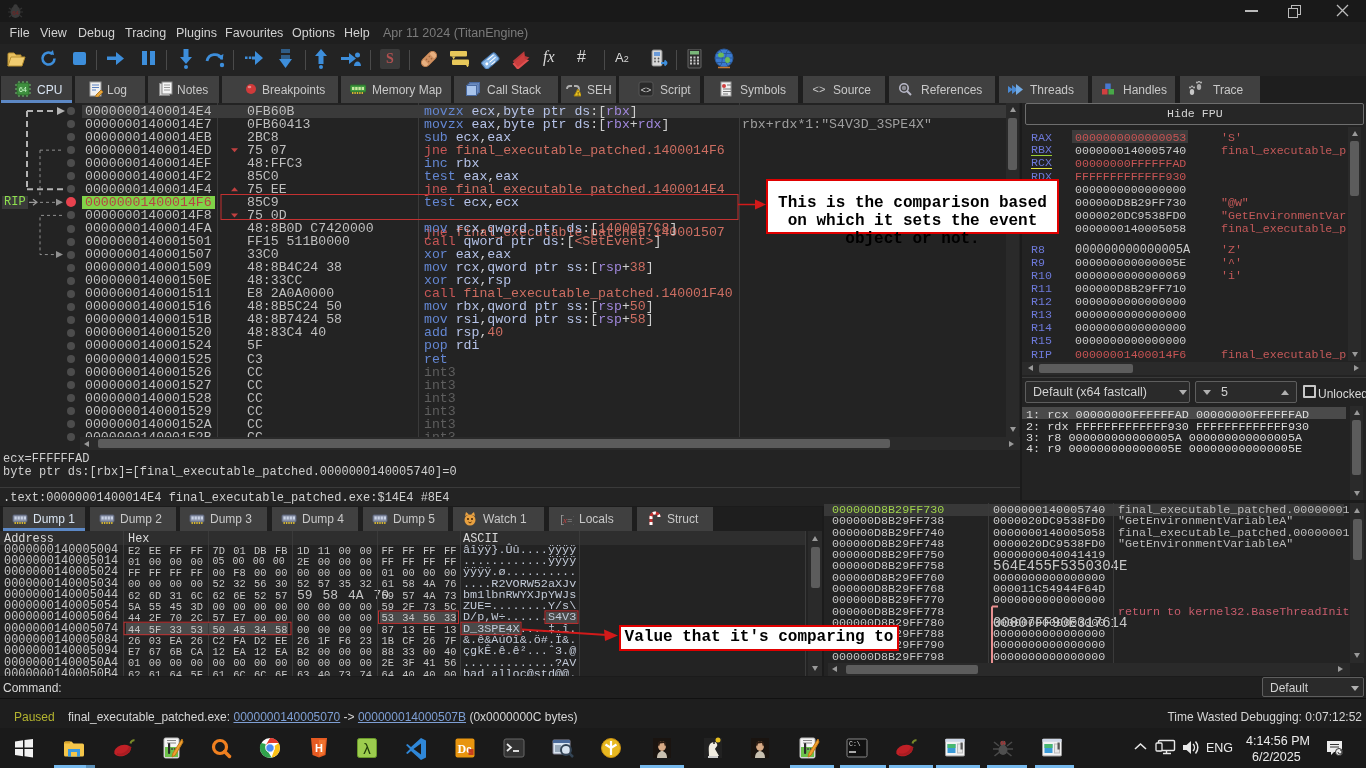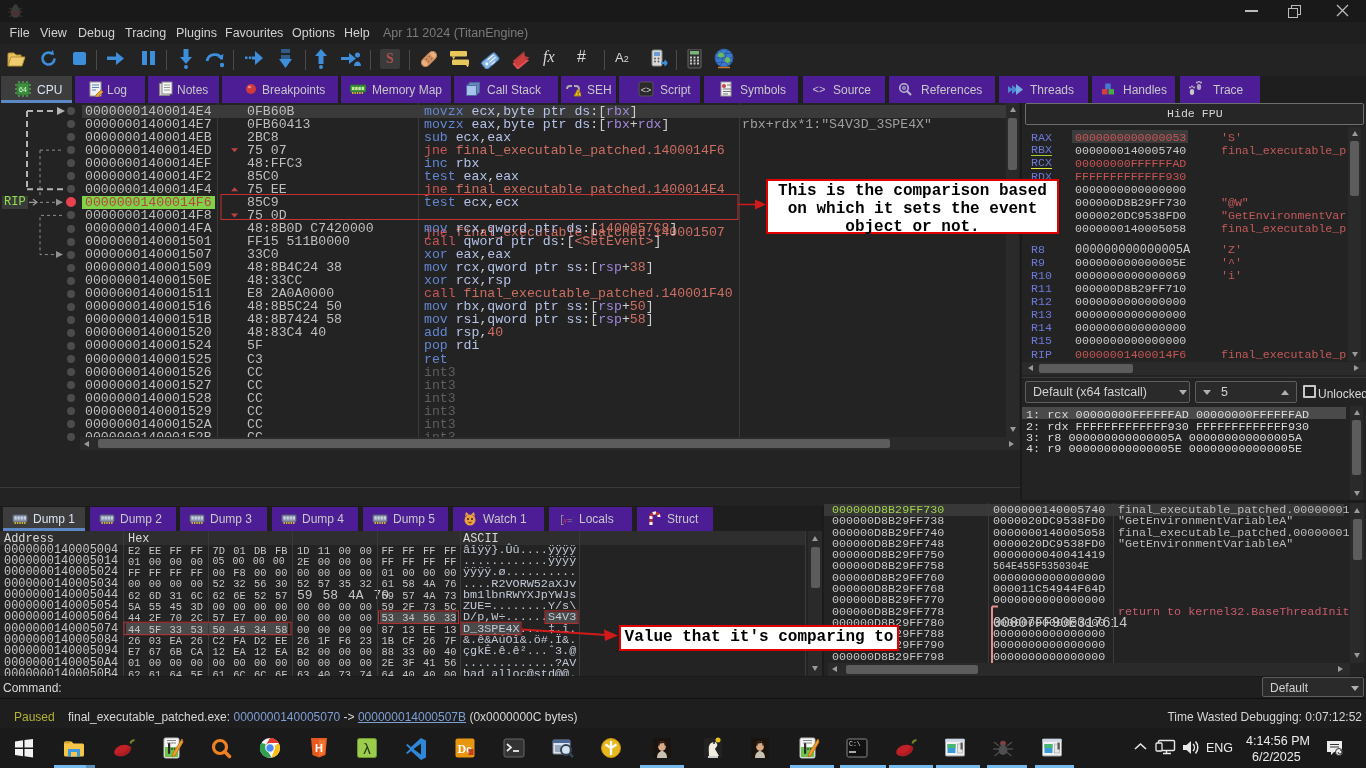--- a/index.html
+++ b/index.html
@@ -8,21 +8,21 @@
 
 .m{color:#6487d3}.r{color:#b6c3e9}.q{color:#a188dd}.j{color:#c95757}.a{color:#cd6e62}
 .d{color:#5e5e5e}.w{color:#cfcfcf}
 .vline{position:absolute;width:1px;background:#3a3a3a}
 .hline{position:absolute;height:1px;background:#3a3a3a}
 
 .sb{position:absolute;background:#2a2a2a}
 .sb-thumb{position:absolute;background:#5c5c5c;border-radius:2px}
 .sb-arrow{position:absolute;width:0;height:0}
 .panel{position:absolute;background:#232323}
-.tab{position:absolute;top:0;height:100%;background:#4c1d95;color:#c8c8c8;font-size:12px}
+.tab{position:absolute;top:0;height:100%;background:#404040;color:#c8c8c8;font-size:12px}
 .tab .lbl{position:absolute;top:50%;transform:translateY(-50%)}
 .tabact{background:#3d3d3d;color:#d8e4f2}
 .tabu{position:absolute;left:0;right:0;bottom:0;height:3px;background:#5c88c5}
 .notebox{position:absolute;background:#fff;border:2px solid #e00000;color:#000;
  font-family:"Liberation Mono",monospace;font-weight:bold;text-align:center}
 </style></head><body>
 <div class="abs" style="left:0;top:0;width:1366px;height:22px;background:#191919">
 <svg class="abs" style="left:7px;top:3px" width="17" height="17" viewBox="0 0 17 17">
       <ellipse cx="8.5" cy="9" rx="5" ry="6" fill="#3a3a3a"></ellipse>
       <circle cx="8.5" cy="3.5" r="2.2" fill="#3a3a3a"></circle>
@@ -511,21 +511,23 @@
 <div class="abs mono" style="left:4px;top:316.6px;font-size:11.8px;color:#dadada">2: rdx FFFFFFFFFFFFF930 FFFFFFFFFFFFF930</div>
 <div class="abs mono" style="left:4px;top:327.8px;font-size:11.8px;color:#dadada">3: r8 000000000000005A 000000000000005A</div>
 <div class="abs mono" style="left:4px;top:339.0px;font-size:11.8px;color:#dadada">4: r9 000000000000005E 000000000000005E</div>
 <div class="sb" style="left:328px;top:303px;width:13px;height:94px">
       <div class="sb-arrow" style="left:3.5px;top:4px;border-left:3.5px solid transparent;border-right:3.5px solid transparent;border-bottom:5px solid #9a9a9a"></div>
       <div class="sb-thumb" style="left:2px;top:14px;width:9px;height:55px"></div>
       <div class="sb-arrow" style="left:3.5px;top:85px;border-left:3.5px solid transparent;border-right:3.5px solid transparent;border-top:5px solid #9a9a9a"></div>
     </div>
 </div>
 <div class="panel" style="left:0;top:450px;width:1020px;height:56px">
+<div class="abs mono" style="left:3px;top:3px;font-size:12px;line-height:13.3px;color:#cfcfcf">ecx=FFFFFFAD<br>byte ptr ds:[rbx]=[final_executable_patched.0000000140005740]=0</div>
 <div class="hline" style="left:0;top:37px;width:1020px"></div>
+<div class="abs mono" style="left:3px;top:41px;font-size:12px;color:#cfcfcf">.text:00000001400014E4 final_executable_patched.exe:$14E4 #8E4</div>
 </div>
 <div class="abs" style="left:0;top:507px;width:822px;height:24px;background:#1e1e1e">
 <div class="tab tabact" style="left:3px;width:82px">
       <svg class="abs" style="left:9px;top:4px" width="16" height="16" viewBox="0 0 16 16">
         <rect x="1" y="4" width="14" height="7" rx="1" fill="#8a93a8" stroke="#5a6378"></rect>
         <g fill="#c9d2e4">
           <rect x="2.5" y="5.5" width="2.2" height="3"></rect>
           <rect x="5.6" y="5.5" width="2.2" height="3"></rect>
           <rect x="8.7" y="5.5" width="2.2" height="3"></rect>
           <rect x="11.8" y="5.5" width="2.2" height="3"></rect>
@@ -753,21 +755,21 @@
 <div class="abs mono" style="left:294px;top:13.3px;font-size:11.7px;line-height:11.3px;color:#bdbdbd">"GetEnvironmentVariableA"</div>
 <div class="abs mono" style="left:8px;top:24.6px;font-size:11.7px;line-height:11.3px;color:#c6c6c6">000000D8B29FF740</div>
 <div class="abs mono" style="left:169px;top:24.6px;font-size:11.7px;line-height:11.3px;color:#c9c9c9">0000000140005058</div>
 <div class="abs mono" style="left:294px;top:24.6px;font-size:11.7px;line-height:11.3px;color:#bdbdbd">final_executable_patched.00000001</div>
 <div class="abs mono" style="left:8px;top:35.8px;font-size:11.7px;line-height:11.3px;color:#c6c6c6">000000D8B29FF748</div>
 <div class="abs mono" style="left:169px;top:35.8px;font-size:11.7px;line-height:11.3px;color:#c9c9c9">0000020DC9538FD0</div>
 <div class="abs mono" style="left:294px;top:35.8px;font-size:11.7px;line-height:11.3px;color:#bdbdbd">"GetEnvironmentVariableA"</div>
 <div class="abs mono" style="left:8px;top:47.1px;font-size:11.7px;line-height:11.3px;color:#c6c6c6">000000D8B29FF750</div>
 <div class="abs mono" style="left:169px;top:47.1px;font-size:11.7px;line-height:11.3px;color:#c9c9c9">0000000040041419</div>
 <div class="abs mono" style="left:8px;top:58.4px;font-size:11.7px;line-height:11.3px;color:#c6c6c6">000000D8B29FF758</div>
-<div class="abs mono" style="left:169px;top:58.4px;font-size:10px;line-height:11.3px;color:#c9c9c9">564E455F5350304E</div>
+<div class="abs mono" style="left:169px;top:58.4px;font-size:14px;line-height:11.3px;color:#c9c9c9">564E455F5350304E</div>
 <div class="abs mono" style="left:8px;top:69.7px;font-size:11.7px;line-height:11.3px;color:#c6c6c6">000000D8B29FF760</div>
 <div class="abs mono" style="left:169px;top:69.7px;font-size:11.7px;line-height:11.3px;color:#c9c9c9">0000000000000000</div>
 <div class="abs mono" style="left:8px;top:81.0px;font-size:11.7px;line-height:11.3px;color:#c6c6c6">000000D8B29FF768</div>
 <div class="abs mono" style="left:169px;top:81.0px;font-size:11.7px;line-height:11.3px;color:#c9c9c9">000011C54944F64D</div>
 <div class="abs mono" style="left:8px;top:92.2px;font-size:11.7px;line-height:11.3px;color:#c6c6c6">000000D8B29FF770</div>
 <div class="abs mono" style="left:169px;top:92.2px;font-size:11.7px;line-height:11.3px;color:#c9c9c9">0000000000000000</div>
 <div class="abs mono" style="left:8px;top:103.5px;font-size:11.7px;line-height:11.3px;color:#c6c6c6">000000D8B29FF778</div>
 <div class="abs mono" style="left:169px;top:115px;font-size:14px;line-height:11.3px;color:#c9c9c9">00007FF90E317614</div>
 <div class="abs mono" style="left:294px;top:103.5px;font-size:11.7px;line-height:11.3px;color:#c75c6c">return to kernel32.BaseThreadInit</div>
 <div class="abs mono" style="left:8px;top:114.8px;font-size:11.7px;line-height:11.3px;color:#c6c6c6">000000D8B29FF780</div>
@@ -791,32 +793,32 @@
 <div class="sb" style="left:4px;top:160px;width:522px;height:13px">
       <div class="sb-arrow" style="left:4px;top:3px;border-top:3.5px solid transparent;border-bottom:3.5px solid transparent;border-right:5px solid #9a9a9a"></div>
       <div class="sb-thumb" style="left:18px;top:2px;width:132px;height:9px"></div>
       <div class="sb-arrow" style="left:510px;top:3px;border-top:3.5px solid transparent;border-bottom:3.5px solid transparent;border-left:5px solid #9a9a9a"></div>
     </div>
 </div>
 <svg class="abs" style="left:0;top:0;pointer-events:none" width="1366" height="768">
     <path d="M522 629.5 L607 635" stroke="#d21a1a" stroke-width="2"></path>
     <path d="M604 629.5l14 6-13 5.5z" fill="#d21a1a"></path>
   </svg>
-<div class="notebox" style="left:766px;top:179px;width:293px;height:55px;font-size:16px;line-height:18px;padding-top:1px">This is the comparison based<br>on which it sets the event<br>object or not.</div>
+<div class="notebox" style="left:766px;top:179px;width:293px;height:55px;font-size:16px;line-height:18px;padding-top:13px">This is the comparison based<br>on which it sets the event<br>object or not.</div>
 <div class="notebox" style="left:619px;top:625px;width:280px;height:26px;font-size:16px;line-height:21px">Value that it's comparing to</div>
 <div class="abs" style="left:0;top:677px;width:1366px;height:21px;background:#1f1f1f">
 <div class="abs" style="left:3px;top:4px;font-size:12px;color:#dadada">Command:</div>
 <div class="abs" style="left:1262px;top:0px;width:102px;height:20px;background:#2a2a2a;border:1px solid #5e5e5e;border-radius:2px">
       <div class="abs" style="left:7px;top:3px;font-size:12px;color:#d2d2d2">Default</div>
       <div class="sb-arrow" style="left:88px;top:8px;border-left:4px solid transparent;border-right:4px solid transparent;border-top:5px solid #b0b0b0"></div>
     </div>
 </div>
 <div class="abs" style="left:0;top:698px;width:1366px;height:30px;background:#1e1e1e;border-top:1px solid #111">
 <div class="abs" style="left:14px;top:11px;font-size:12px;color:#b3b32f">Paused</div>
-<div class="abs" style="left:68px;top:11px;font-size:12px;color:#d6d6d6">final_executable_patched.exe: <span style="color:#7e9fd4;">0000000140005070</span> -&gt; <span style="color:#7e9fd4;text-decoration:underline">000000014000507B</span> (0x0000000C bytes)</div>
+<div class="abs" style="left:68px;top:11px;font-size:12px;color:#d6d6d6">final_executable_patched.exe: <span style="color:#7e9fd4;text-decoration:underline">0000000140005070</span> -&gt; <span style="color:#7e9fd4;text-decoration:underline">000000014000507B</span> (0x0000000C bytes)</div>
 <div class="abs" style="right:4px;top:11px;font-size:12px;color:#d6d6d6">Time Wasted Debugging: 0:07:12:52</div>
 </div>
 <div class="abs" style="left:0;top:728px;width:1366px;height:40px;background:#1a1a1a">
 <svg class="abs" style="left:12px;top:8px" width="24" height="24" viewBox="0 0 24 24">
       <g fill="#f2f2f2">
         <path d="M3 5.5L11 4.3v7.2H3zM12.5 4.1L21 3v8.5h-8.5zM3 13h8v7.2L3 19zM12.5 13H21v8.5l-8.5-1.2z"></path>
       </g>
     </svg>
 <svg class="abs" style="left:62px;top:8px" width="24" height="24" viewBox="0 0 24 24">
       <path d="M2 7a1.5 1.5 0 011.5-1.5h6l2 2h9A1.5 1.5 0 0122 9v10a1.5 1.5 0 01-1.5 1.5h-17A1.5 1.5 0 012 19z" fill="#f5c64a"></path>

